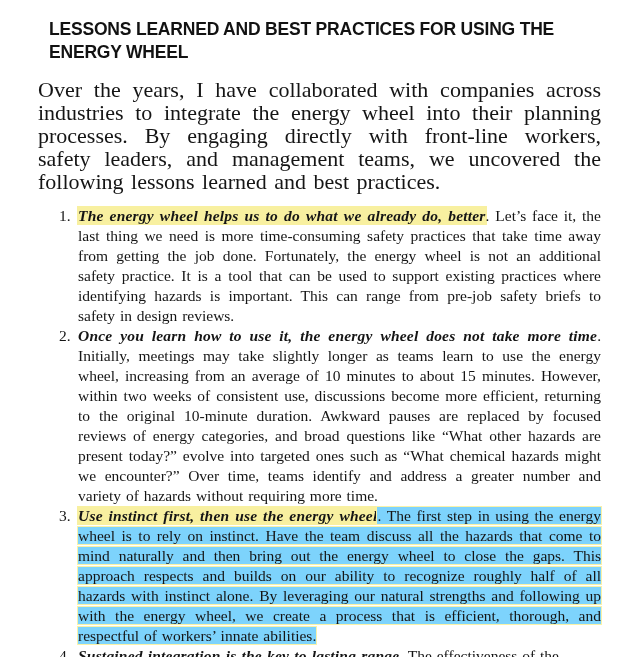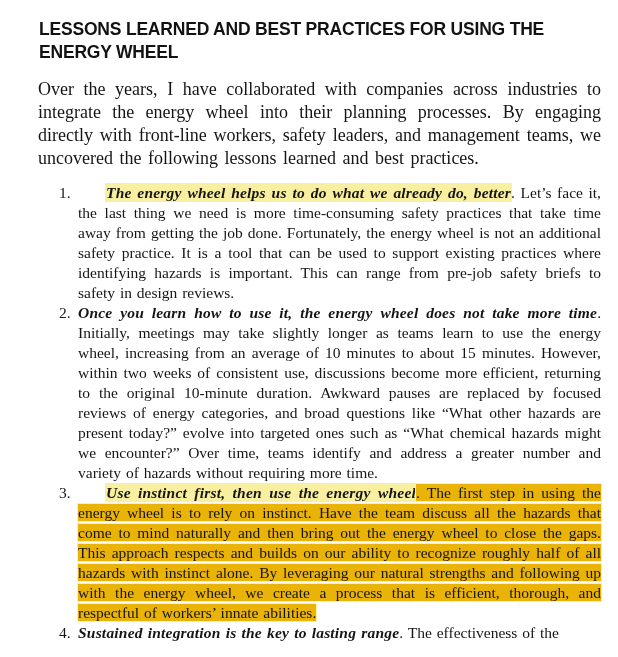--- a/index.html
+++ b/index.html
@@ -22,24 +22,24 @@
     background: #ffffff;
   }
   .heading {
     font-family: "Liberation Sans", sans-serif;
     font-weight: bold;
     font-size: 17.5px;
     line-height: 23px;
     letter-spacing: -0.2px;
     color: #121212;
     max-width: 525px;
-    margin: 0 0 14px 1px;
+    margin: 0 0 14px 11px;
   }
   .intro {
-    font-size: 18px;
+    font-size: 22px;
     line-height: 23px;
     text-align: justify;
     margin: 0 0 13px 0;
     width: 563px;
     word-spacing: 2px;
   }
   .lessons-list {
     list-style: none;
     margin: 0;
     padding: 0 0 0 40px;
@@ -63,24 +63,23 @@
   .lead {
     font-weight: bold;
     font-style: italic;
     letter-spacing: 0.2px;
   }
   .hl {
     background: #f8f0a0;
     box-shadow: 0 0 0 1px #f8f0a0;
     -webkit-box-decoration-break: clone;
     box-decoration-break: clone;
-    margin-left: 28px;
   }
   .hl-soft {
-    background: #eab308;
+    background: #7dd3fc;
     box-shadow: 0 0 0 1px #f9f2a8;
     -webkit-box-decoration-break: clone;
     box-decoration-break: clone;
   }
 </style>
 </head>
 <body>
 
 <div class="page">
 

